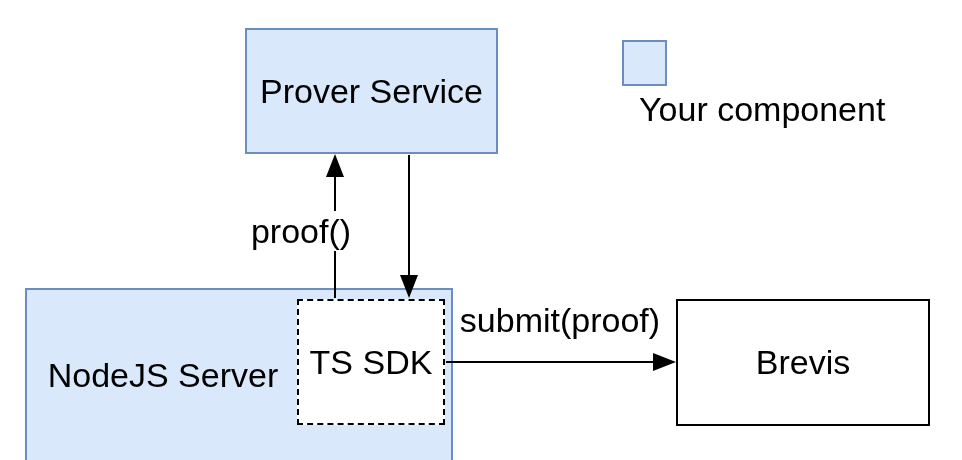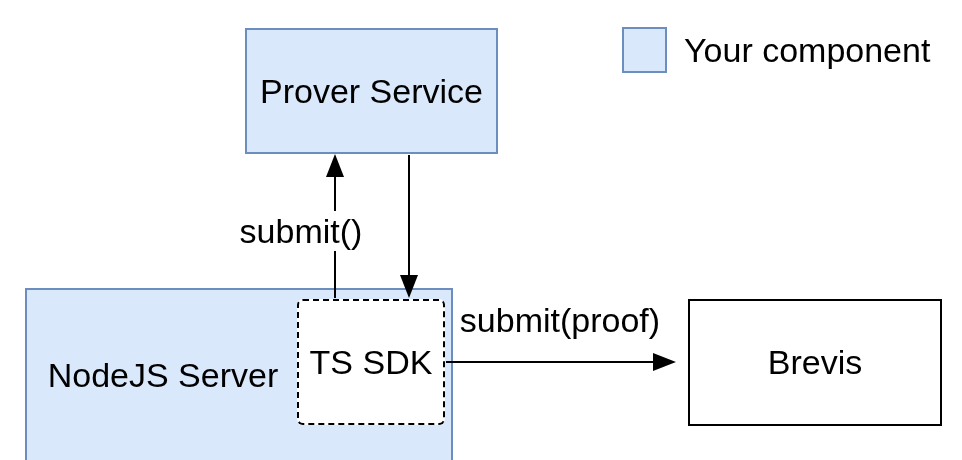--- a/index.html
+++ b/index.html
@@ -39,22 +39,22 @@
     border: 2px dashed #000000;
   }
   #prover-box   { left: 245px; top: 28px;  width: 253px; height: 126px; z-index: 2; }
   #nodejs-box   { left: 25px;  top: 288px; width: 428px; height: 174px; z-index: 1; }
   #nodejs-label-wrap {
     position: absolute;
     left: 0; top: 0;
     width: 272px; height: 100%;
     display: flex; align-items: center; justify-content: center;
   }
-  #tssdk-box    { left: 297px; top: 299px; width: 148px; height: 126px; z-index: 3; border-radius: 6px; }
-  #brevis-box   { left: 676px; top: 299px; width: 254px; height: 127px; z-index: 2; margin-left: 12px; }
+  #tssdk-box    { left: 297px; top: 299px; width: 148px; height: 126px; z-index: 3; }
+  #brevis-box   { left: 676px; top: 299px; width: 254px; height: 127px; z-index: 2; }
 
   #arrow-layer {
     position: absolute;
     left: 0; top: 0;
     width: 962px; height: 460px;
     z-index: 5;
     pointer-events: none;
   }
 
   .edge-label {
@@ -66,24 +66,25 @@
     background: #ffffff;
     padding: 0 3px;
     transform: translateX(-50%);
   }
   #edge-label-prove  { left: 301px; top: 211px; }
   #edge-label-proof  { left: 429px; top: 211px; }
   #edge-label-submit { left: 560px; top: 300px; }
 
   #legend {
     position: absolute;
-    left: 622px; top: 27px;
+    left: 622px; top: 40px;
     display: flex;
     align-items: flex-start;
     z-index: 2;
+    flex-direction: column;
   }
   #legend-swatch {
     box-sizing: border-box;
     width: 45px; height: 46px;
     background: var(--accent-fill, #dae8fc);
     border: 2px solid var(--accent-stroke, #6c8ebf);
   }
   #legend-label {
     margin-left: 17px;
     font-size: 34px;
@@ -125,21 +126,21 @@
       <line x1="409" y1="155" x2="409" y2="276" stroke-width="2"></line>
       <polygon points="409,298 400,275 418,275" stroke="none"></polygon>
     </g>
 
     <g stroke="#000000" fill="#000000">
       <line x1="446" y1="362" x2="655" y2="362" stroke-width="2"></line>
       <polygon points="676,362 653,353 653,371" stroke="none"></polygon>
     </g>
   </svg>
 
-  <div id="edge-label-prove" class="edge-label">submit()</div>
+  <div id="edge-label-prove" class="edge-label">proof()</div>
   <div id="edge-label-submit" class="edge-label">submit(proof)</div>
 
   <div id="legend">
     <div id="legend-swatch"></div>
     <div id="legend-label">Your component</div>
   </div>
 
 </div>
 
 </body></html>

